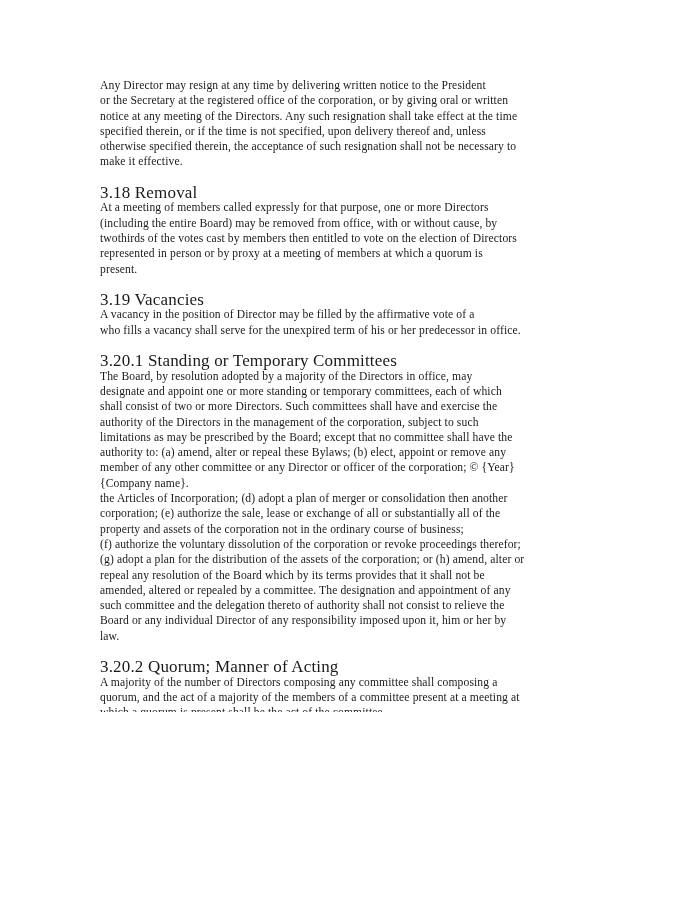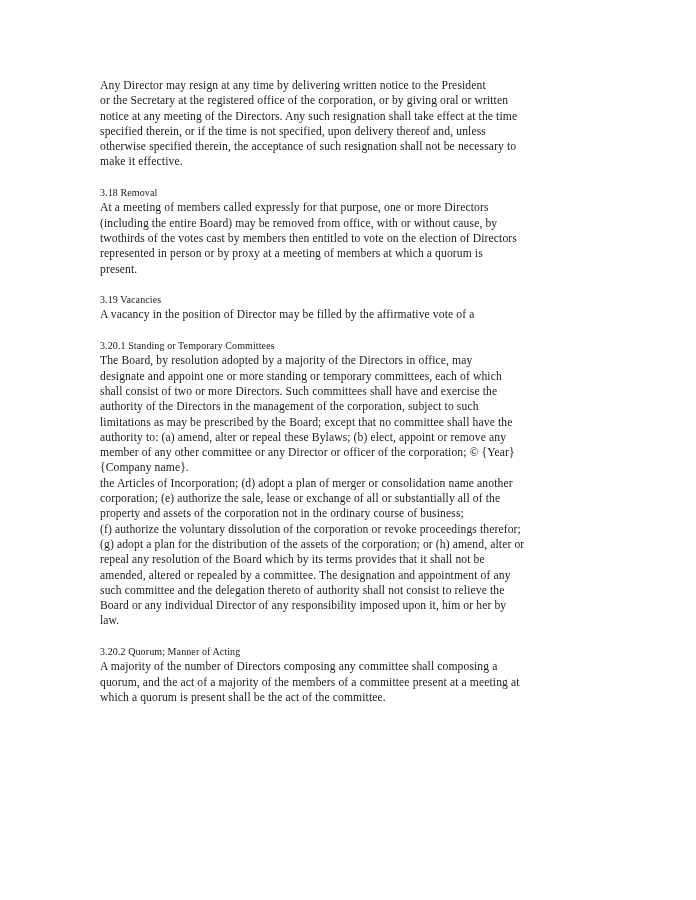--- a/index.html
+++ b/index.html
@@ -39,21 +39,21 @@
     display: block;
     font-size: 11.6px;
     line-height: 15.3px;
     white-space: pre;
     letter-spacing: 0.01em;
     color: #1a1a1a;
   }
 
   .heading-line {
     display: block;
-    font-size: 10px;
+    font-size: 17px;
     line-height: 15.3px;
     white-space: pre;
     letter-spacing: 0.01em;
     color: #1a1a1a;
   }
 </style>
 </head>
 <body>
 
 <div class="page">
@@ -70,32 +70,33 @@
         <span class="heading-line">3.18 Removal</span>
         <span class="line">At a meeting of members called expressly for that purpose, one or more Directors</span>
         <span class="line">(including the entire Board) may be removed from office, with or without cause, by</span>
         <span class="line">twothirds of the votes cast by members then entitled to vote on the election of Directors</span>
         <span class="line">represented in person or by proxy at a meeting of members at which a quorum is</span>
         <span class="line">present.</span>
       </div>
       <div class="para">
         <span class="heading-line">3.19 Vacancies</span>
         <span class="line">A vacancy in the position of Director may be filled by the affirmative vote of a</span>
+        <span class="line">who fills a vacancy shall serve for the unexpired term of his or her predecessor in office.</span>
       </div>
       <div class="para">
         <span class="heading-line">3.20.1 Standing or Temporary Committees</span>
         <span class="line">The Board, by resolution adopted by a majority of the Directors in office, may</span>
         <span class="line">designate and appoint one or more standing or temporary committees, each of which</span>
         <span class="line">shall consist of two or more Directors. Such committees shall have and exercise the</span>
         <span class="line">authority of the Directors in the management of the corporation, subject to such</span>
         <span class="line">limitations as may be prescribed by the Board; except that no committee shall have the</span>
         <span class="line">authority to: (a) amend, alter or repeal these Bylaws; (b) elect, appoint or remove any</span>
         <span class="line">member of any other committee or any Director or officer of the corporation; © {Year}</span>
         <span class="line">{Company name}.</span>
-        <span class="line">the Articles of Incorporation; (d) adopt a plan of merger or consolidation name another</span>
+        <span class="line">the Articles of Incorporation; (d) adopt a plan of merger or consolidation then another</span>
         <span class="line">corporation; (e) authorize the sale, lease or exchange of all or substantially all of the</span>
         <span class="line">property and assets of the corporation not in the ordinary course of business;</span>
         <span class="line">(f) authorize the voluntary dissolution of the corporation or revoke proceedings therefor;</span>
         <span class="line">(g) adopt a plan for the distribution of the assets of the corporation; or (h) amend, alter or</span>
         <span class="line">repeal any resolution of the Board which by its terms provides that it shall not be</span>
         <span class="line">amended, altered or repealed by a committee. The designation and appointment of any</span>
         <span class="line">such committee and the delegation thereto of authority shall not consist to relieve the</span>
         <span class="line">Board or any individual Director of any responsibility imposed upon it, him or her by</span>
         <span class="line">law.</span>
       </div>

